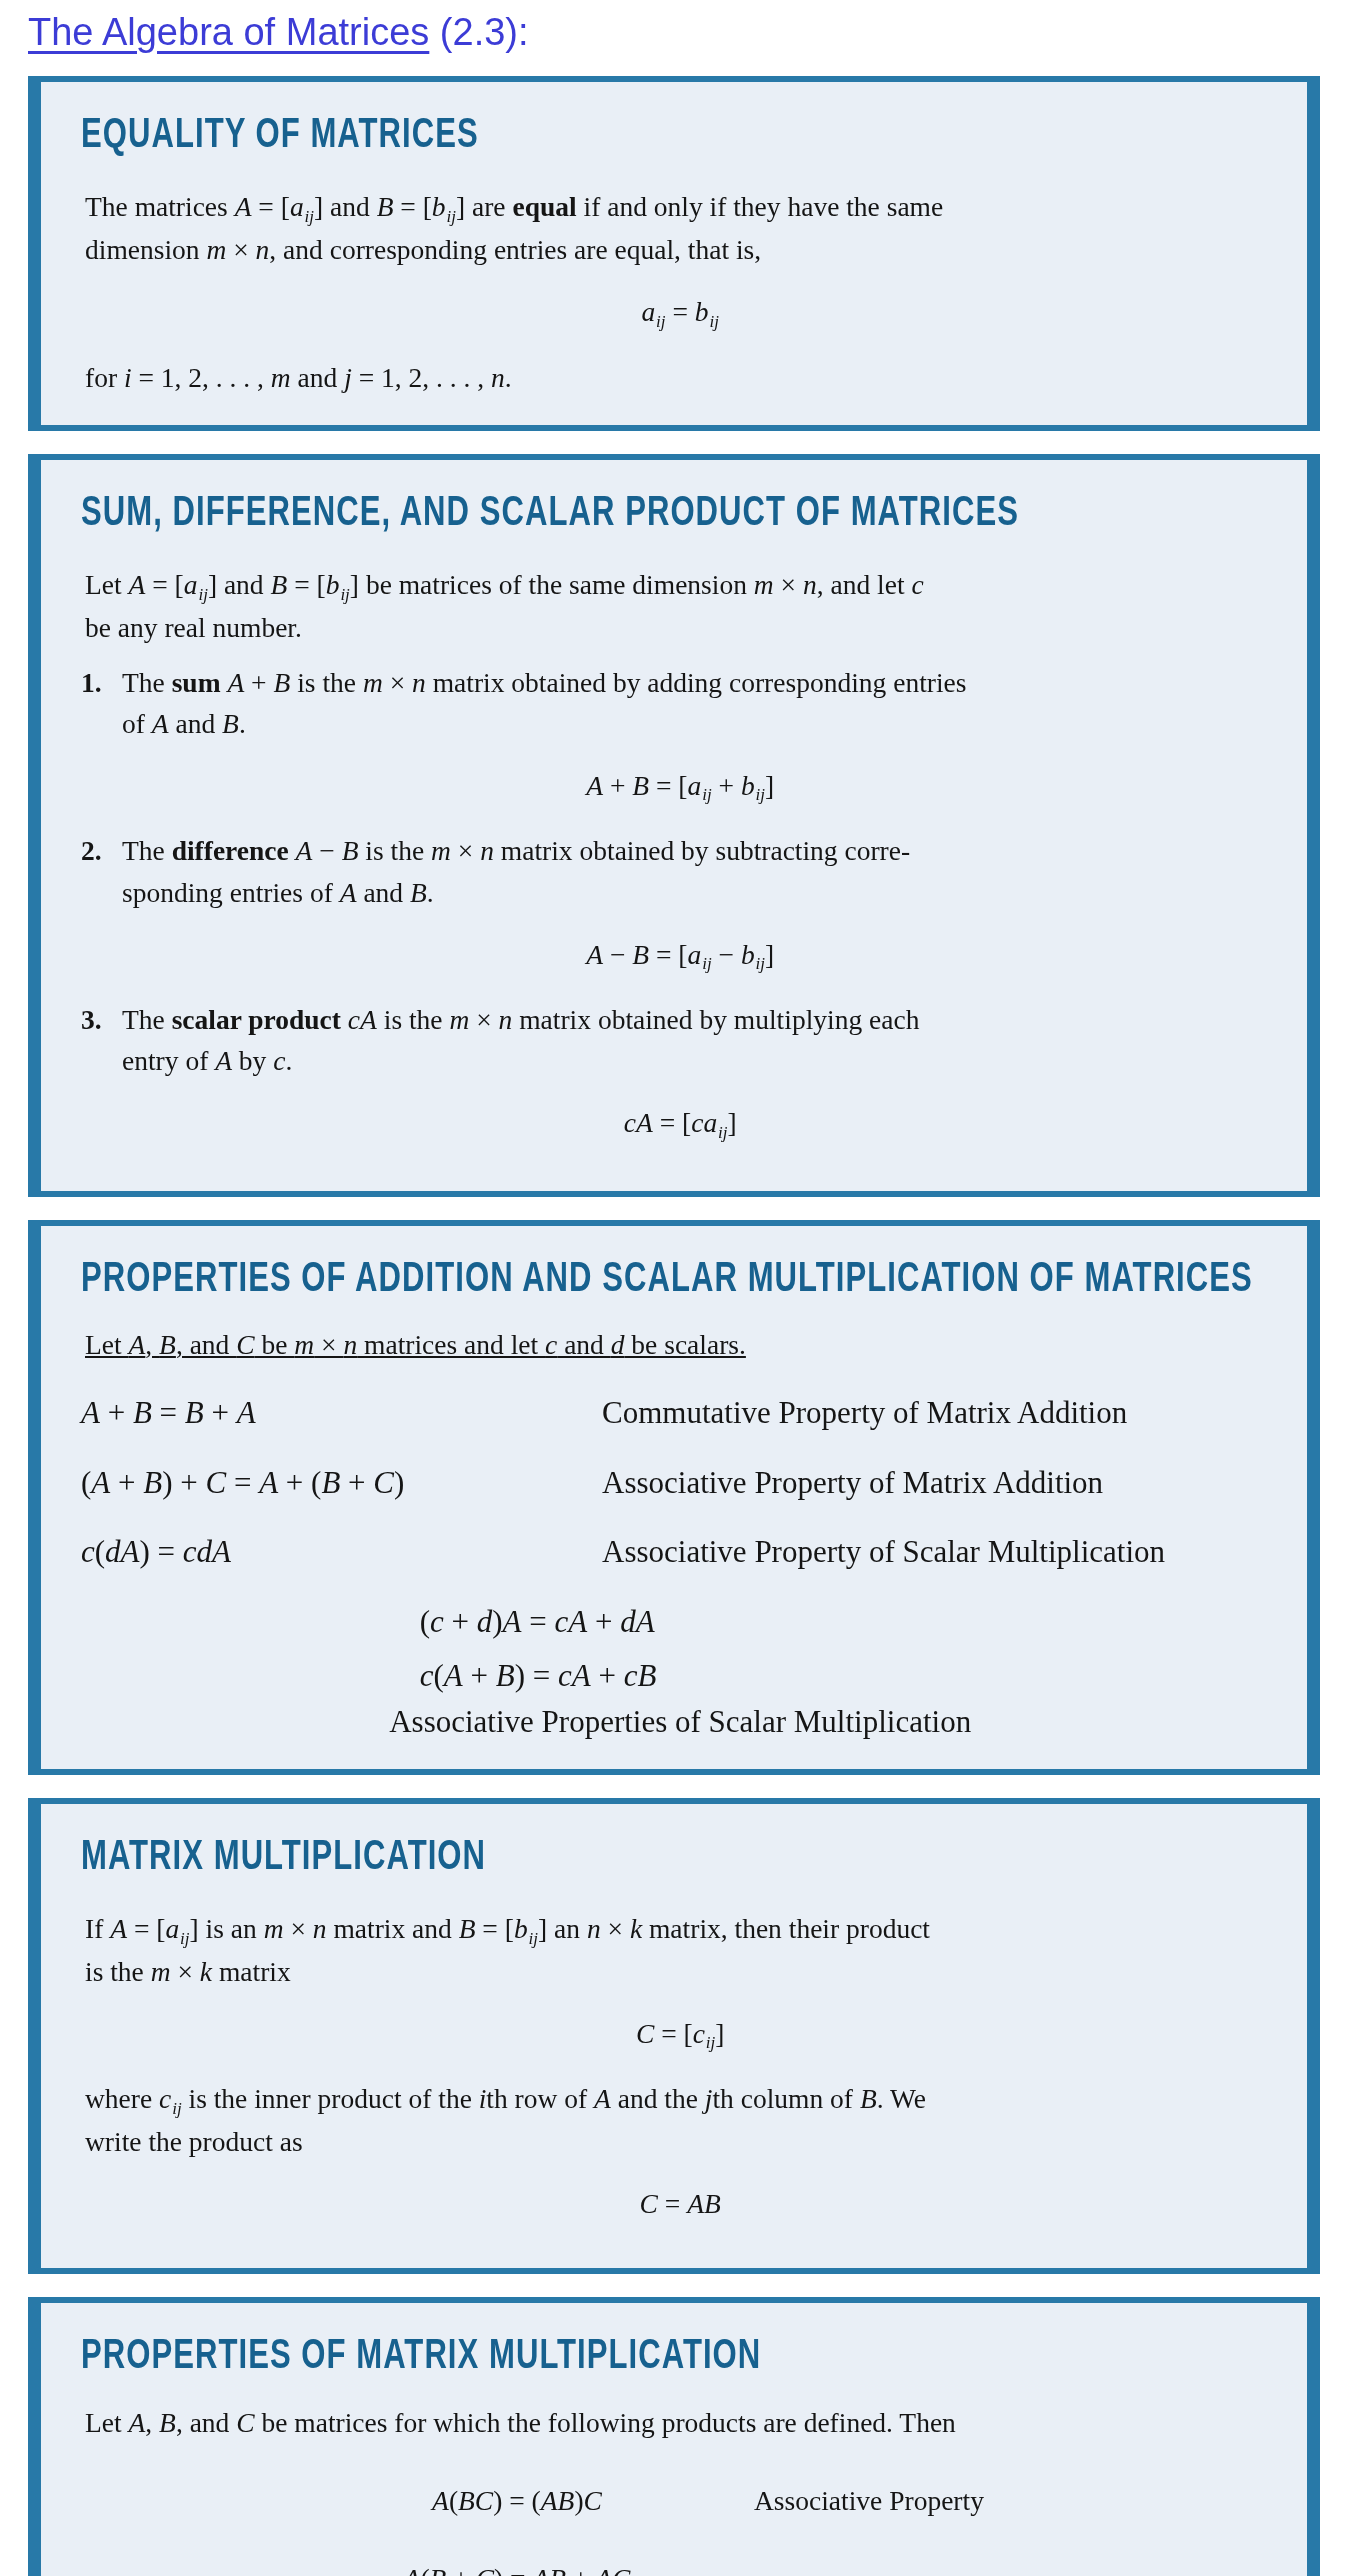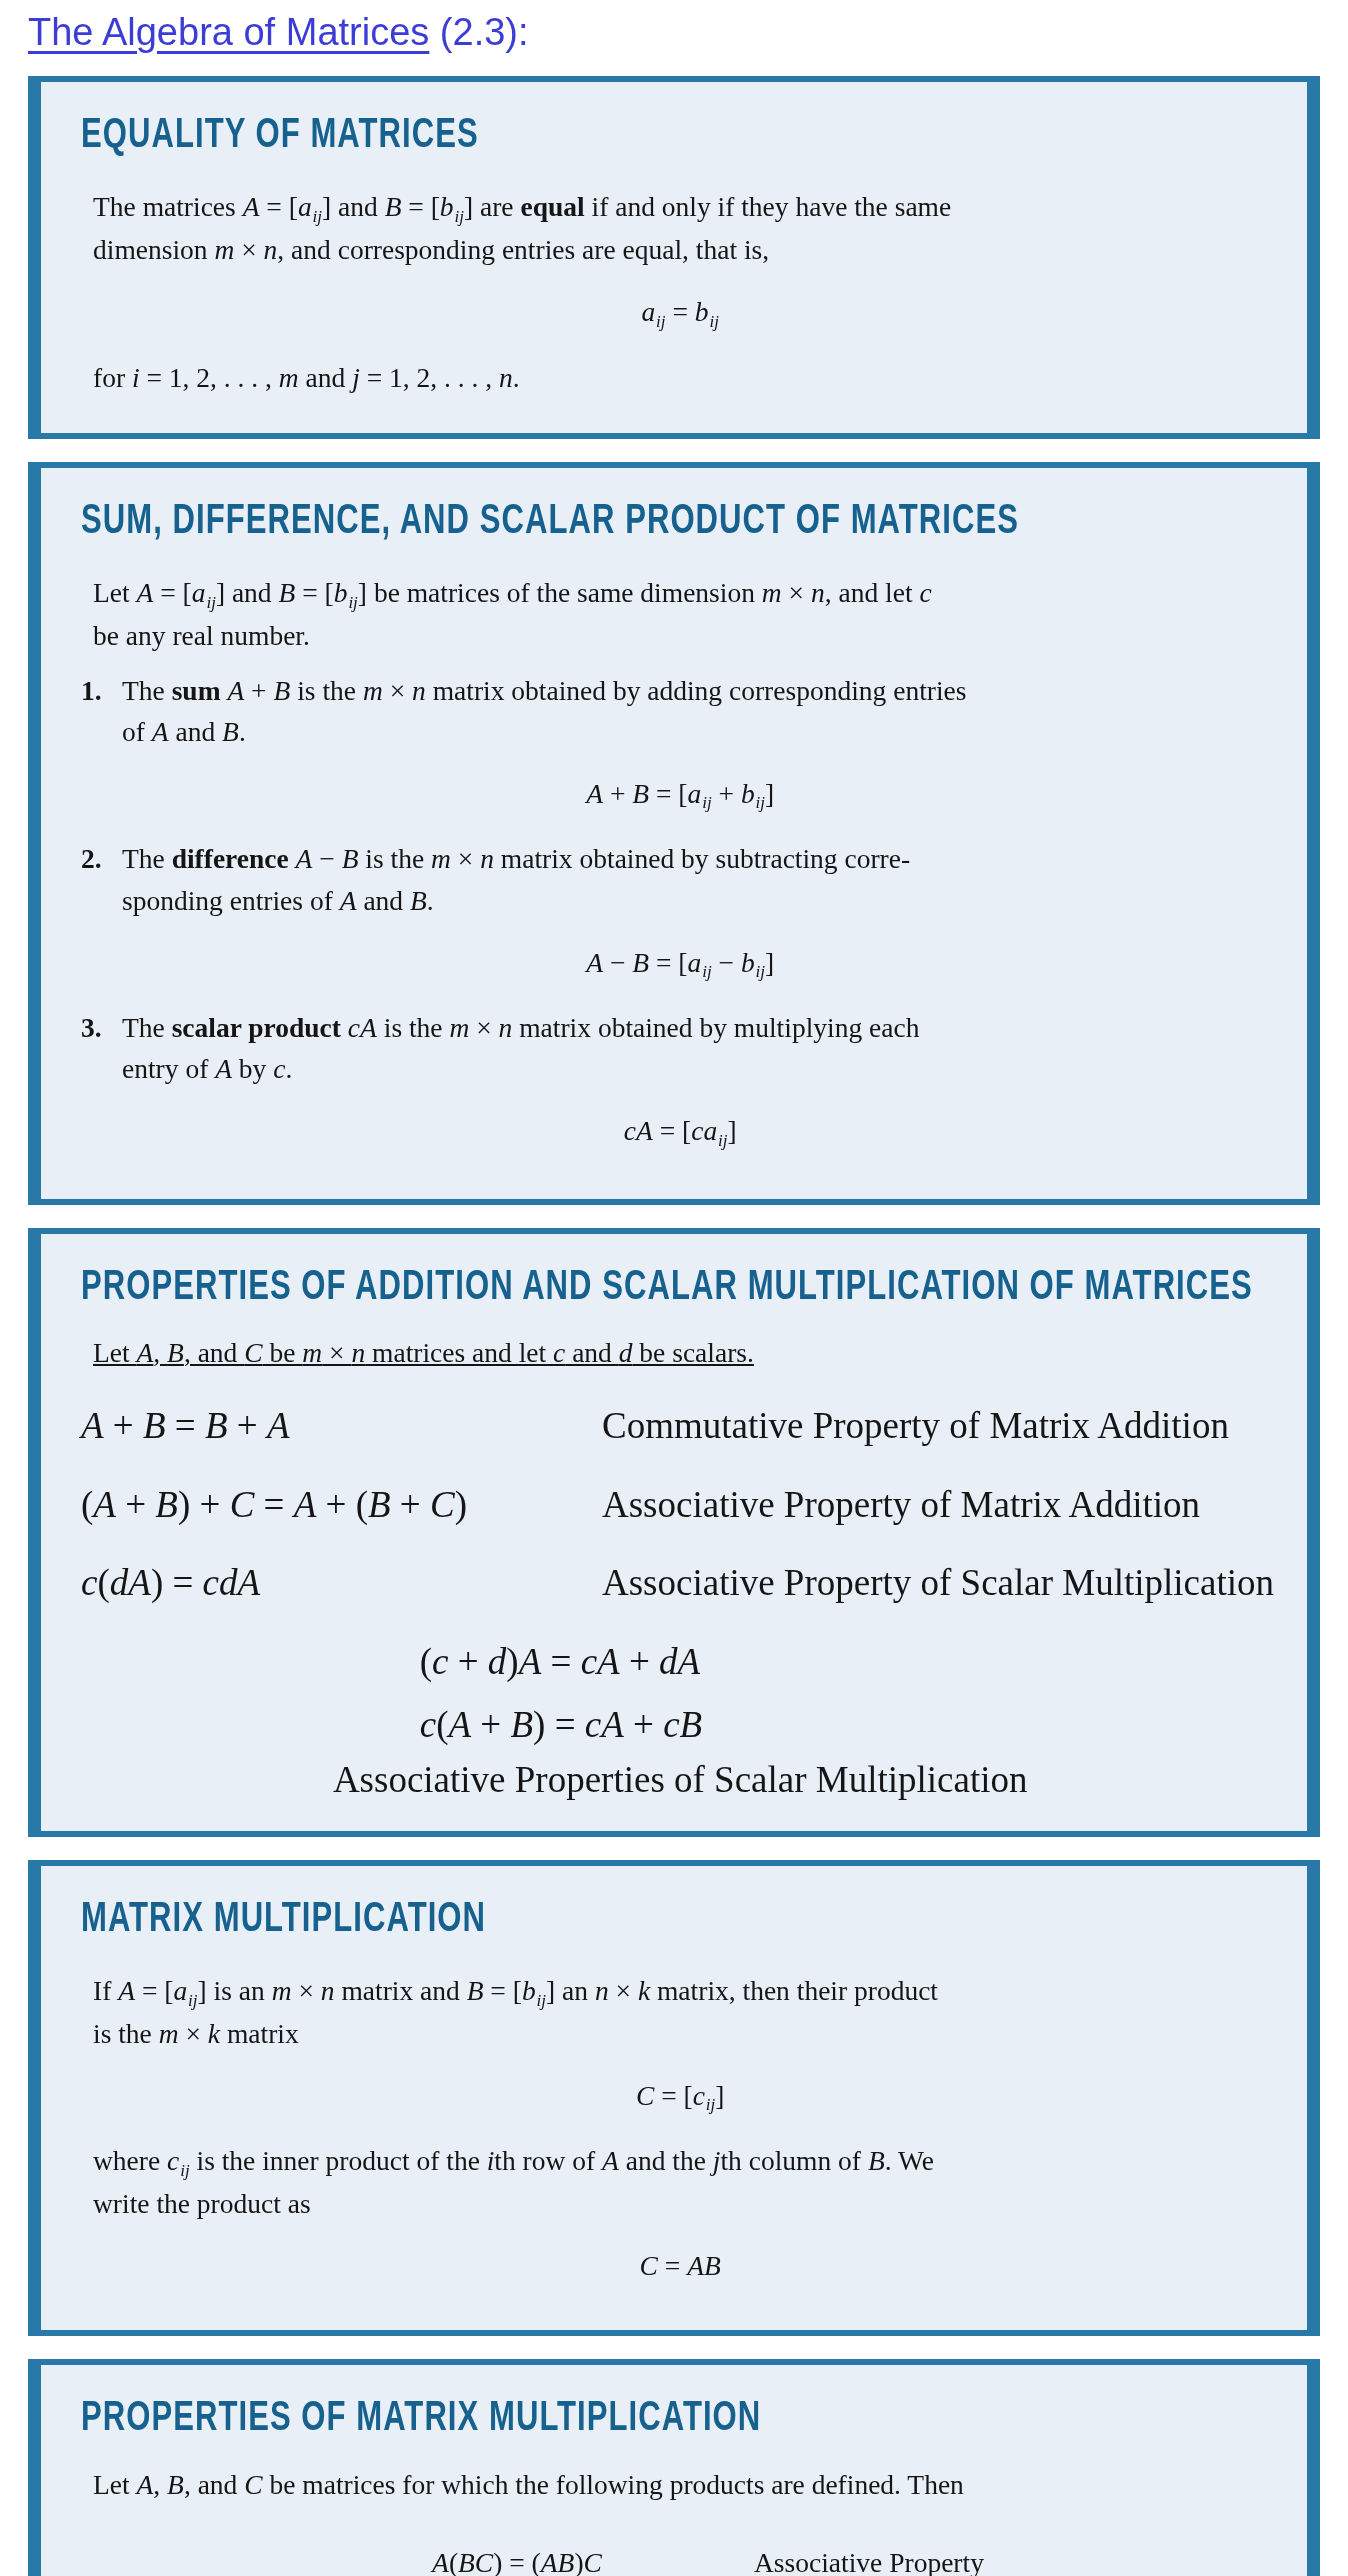--- a/index.html
+++ b/index.html
@@ -40,36 +40,36 @@
   .hd{
     display:inline-block;
     font-family:"Liberation Sans",sans-serif;
     font-weight:700;font-size:42px;
     letter-spacing:1.4px;white-space:nowrap;
     color:var(--heading-text,#17618f);
     transform:scaleX(0.74);transform-origin:0 50%;
   }
   .tight .box-heading{margin-bottom:26.5px;}
 
-  .body{font-size:27.5px;line-height:1.5;margin:12px;}
+  .body{font-size:27.5px;line-height:1.5;margin:4px;}
   .formula{
     text-align:center;font-size:27.5px;line-height:1.2;
     margin:24.6px 0;
   }
   .seg-i{font-style:italic;}
   .seg-b{font-weight:700;}
   .seg-sub{font-style:italic;font-size:0.62em;vertical-align:-0.32em;margin-left:0.9px;}
 
   
   .li{display:flex;margin-top:13.3px;}
   .li-num{width:41px;font-weight:700;font-size:27.5px;line-height:1.5;flex:0 0 auto;}
   .li-text{font-size:27.5px;line-height:1.5;}
 
   
-  .prop-row{display:flex;margin-bottom:23px;font-size:37px;line-height:1.5;}
+  .prop-row{display:flex;margin-bottom:23px;font-size:31px;line-height:1.5;}
   .prop-row.center{align-items:center;margin-bottom:0;flex-direction:column;}
   .prop-eq{width:521px;flex:0 0 auto;}
   .prop-eq .eq-line + .eq-line{margin-top:7.6px;}
   .prop-desc{flex:1 1 auto;}
   .box3-intro{margin-bottom:24.6px;text-decoration:underline;}
 
   
   .p5-row{display:flex;margin-top:37px;font-size:27.5px;line-height:1.5;}
   .p5-row.center{align-items:center;}
   .p5-eq{margin-left:199px;width:474px;flex:0 0 auto;text-align:center;}

